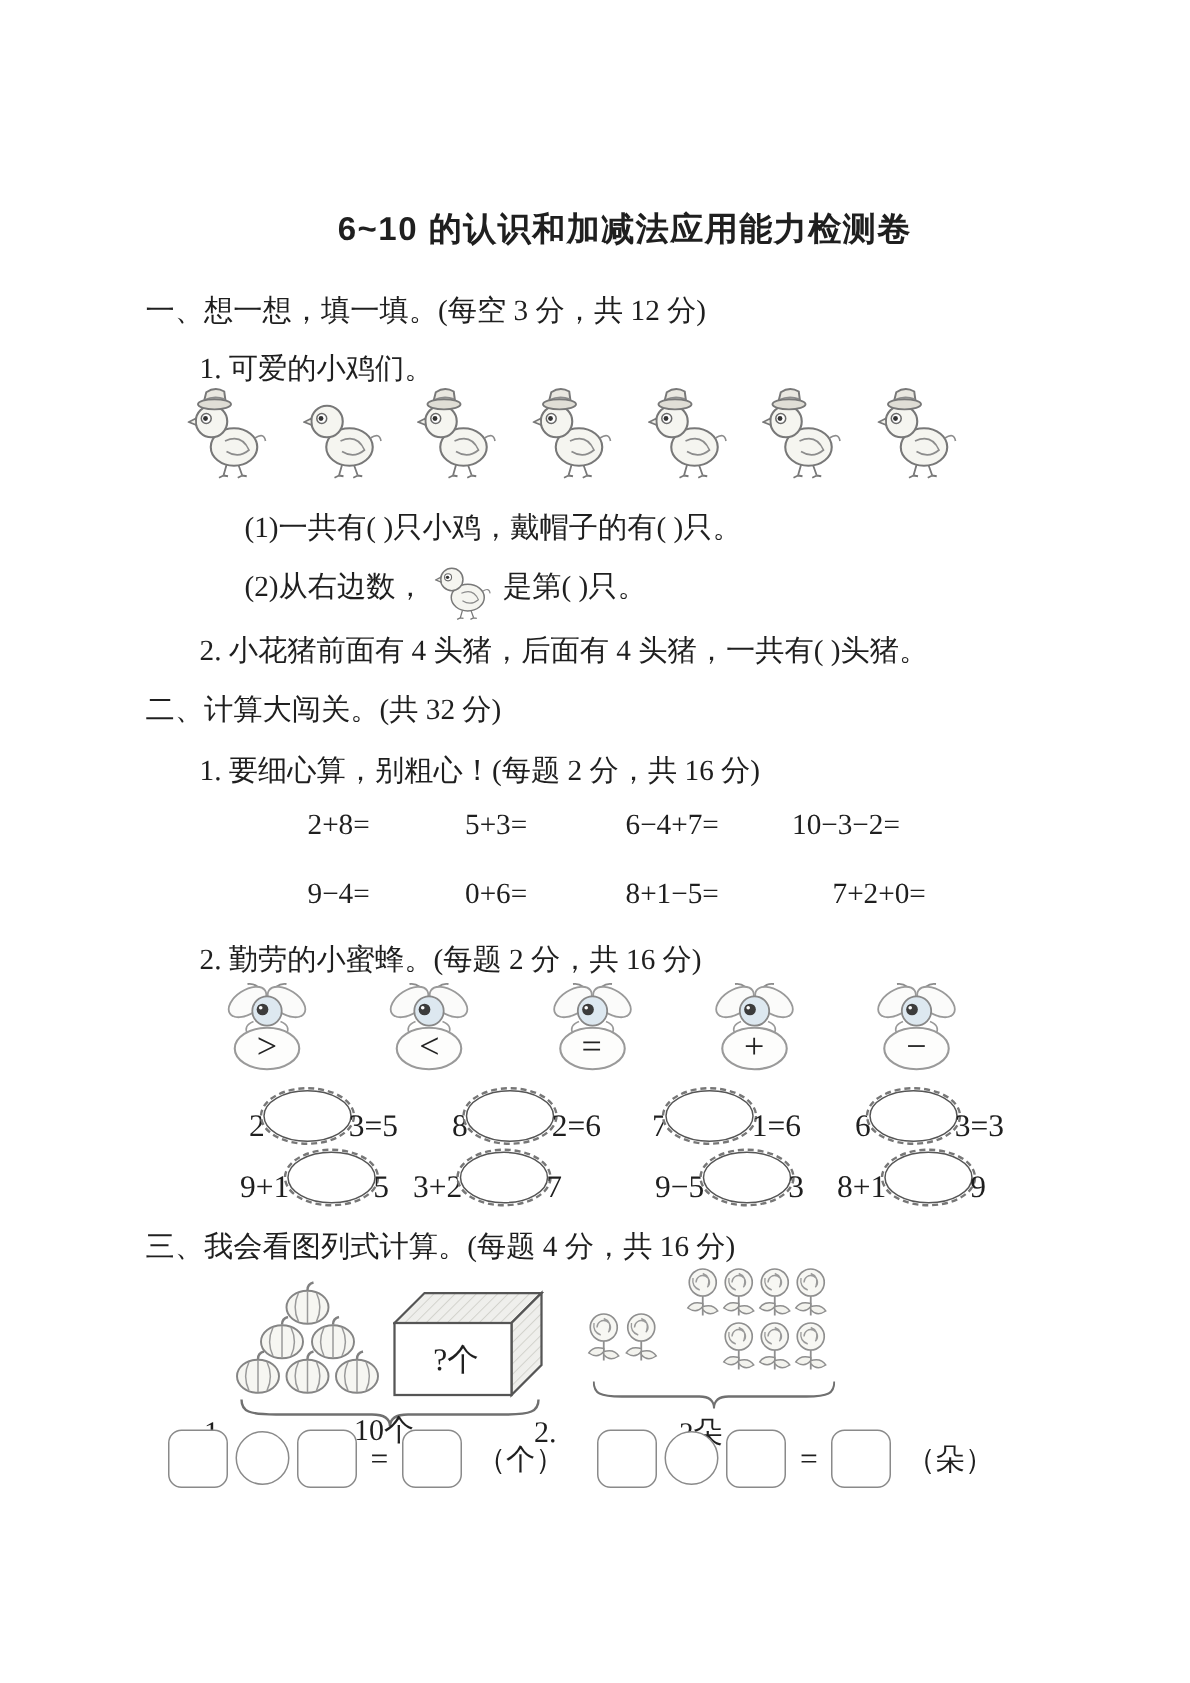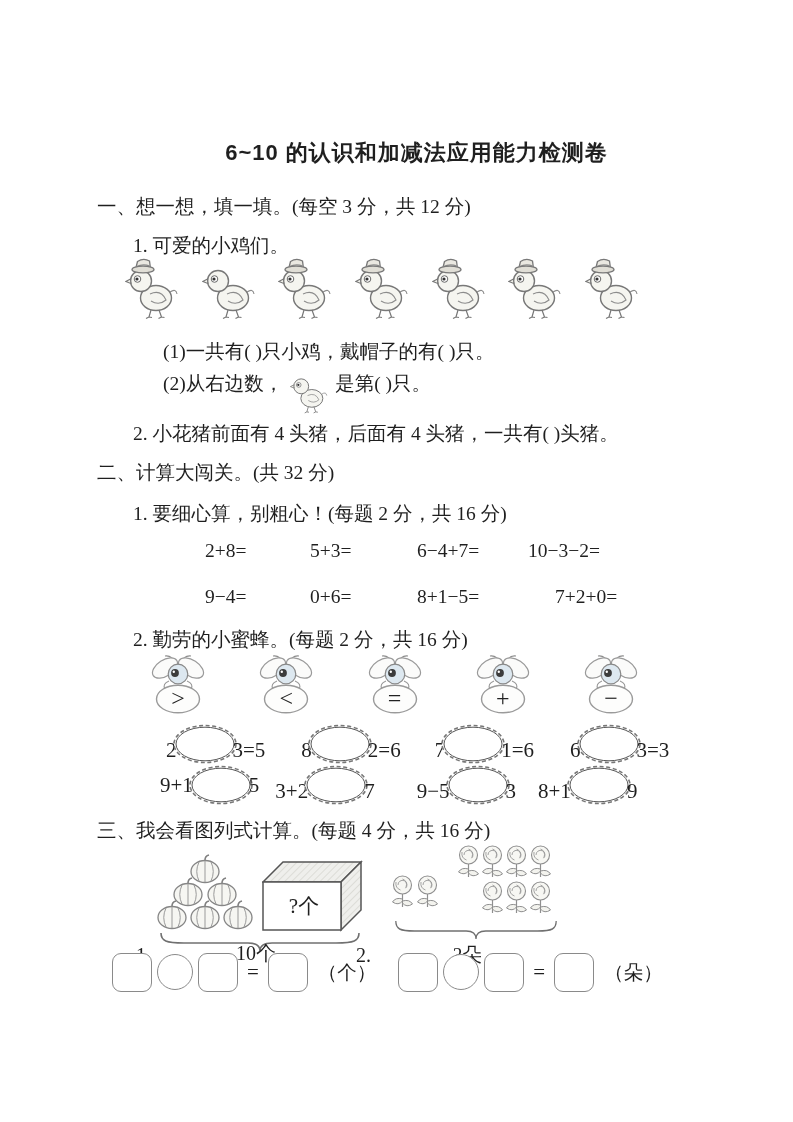--- a/index.html
+++ b/index.html
@@ -15,21 +15,21 @@
     font-weight:bold;font-size:22px;letter-spacing:1px;
   }
   .h-sec{left:97px;}
   .h-sub{left:133px;}
   .h-subsub{left:163px;}
 
   
   .chick-row{top:258px;left:124px;width:516px;display:flex;justify-content:space-between;align-items:flex-end;}
   svg.chick{width:56px;height:62px;}
   svg.chick-small{width:40px;height:44px;margin:0 6px -10px 6px;}
-  .q12-line{top:370px;left:163px;display:flex;align-items:flex-start;}
+  .q12-line{top:370px;left:163px;display:flex;align-items:flex-end;}
 
   
   .calc{top:540px;}
   .calc2{top:586px;}
   .calc span{position:absolute;white-space:nowrap;}
   .c1{left:165px;} .c2{left:270px;} .c3{left:377px;} .c4{left:488px;} .c4b{left:515px;}
 
   
   .bee-row{top:653px;left:142px;width:505px;display:flex;justify-content:space-between;}
   .bee{position:relative;width:72px;height:62px;}
@@ -40,21 +40,21 @@
   }
 
   
   .fill-row{display:flex;align-items:flex-end;}
   .fill-row1{top:723px;left:166px;}
   .fill-row2{top:764px;left:160px;}
   .fill-item{display:flex;align-items:flex-end;white-space:nowrap;}
   .fill-item .num{line-height:30px;font-size:21px;}
   svg.oval{width:66px;height:42px;margin:0 -5px;}
   .g1{margin-left:0;} .g2{margin-left:36px;} .g3{margin-left:34px;} .g4{margin-left:36px;}
-  .h1{margin-left:0;align-items:center;} .h2{margin-left:16px;} .h3{margin-left:42px;} .h4{margin-left:22px;}
+  .h1{margin-left:0;} .h2{margin-left:16px;} .h3{margin-left:62px;} .h4{margin-left:22px;}
 
   
   .figures{top:840px;left:0;width:793px;height:112px;}
   .figures > *{position:absolute;}
   svg.pumpkin{width:34px;height:30px;}
   svg.rose{width:27px;height:37px;}
   .box-label{width:76px;text-align:center;font-size:21px;}
   .fig-num{font-size:20px;}
   .brace-label{font-size:20px;}
 

